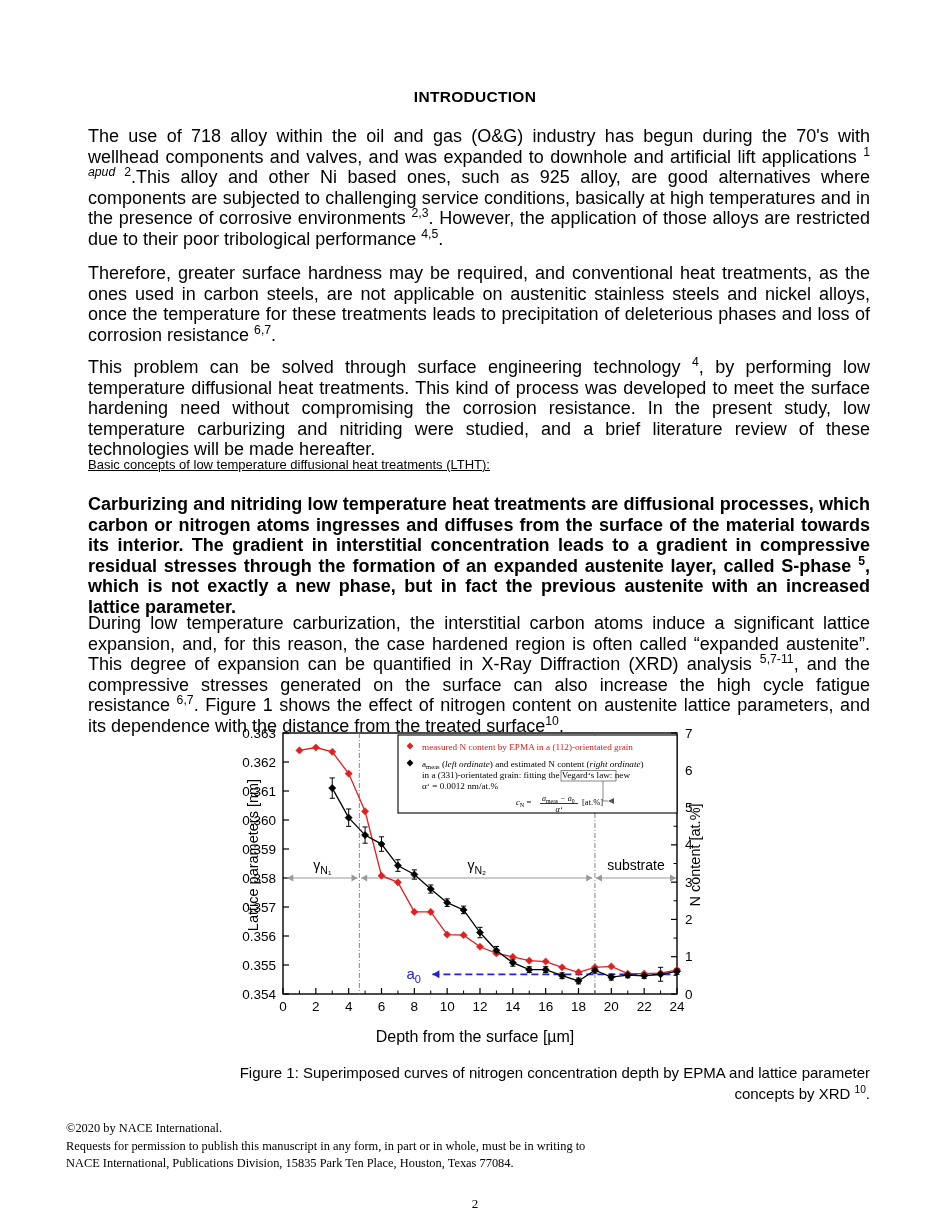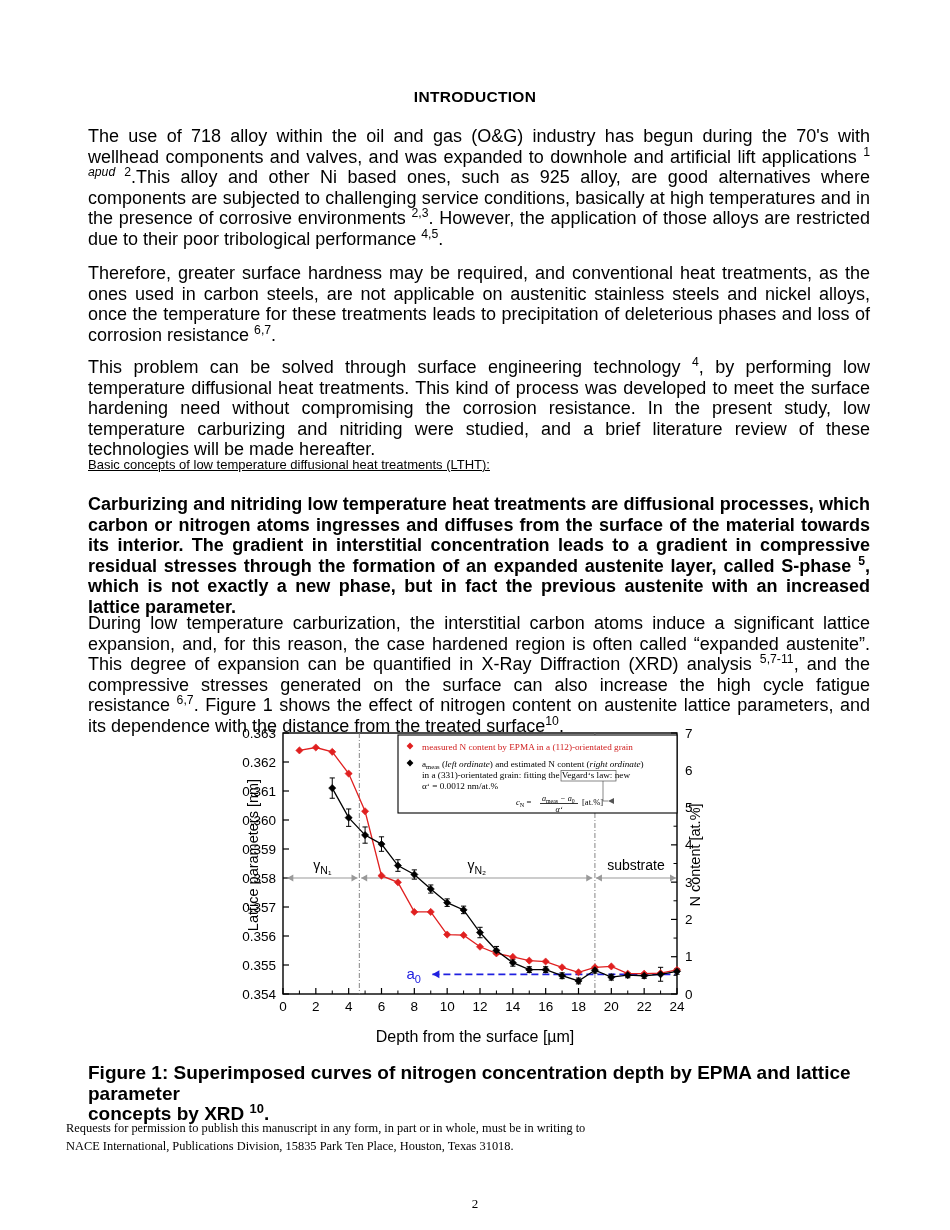--- a/index.html
+++ b/index.html
@@ -68,22 +68,22 @@
     font-size:14.5px;
     white-space:nowrap;
   }
   .xlabel {
     position:absolute; left:0; top:292px; width:500px;
     text-align:center; font-size:16px;margin-top:14px;
   }
 
   .caption {
     position:absolute; left:88px; top:1063px; width:782px;
-    text-align:left;
-    font-weight:bold; font-size:19px; line-height:20.6px;
+    text-align:right;
+    font-weight:normal; font-size:15px; line-height:20.6px;
   }
 
   .footer {
     position:absolute; left:66px; top:1120px; width:790px;
     font-family:"Liberation Serif", serif;
     font-size:12.4px;
     line-height:17.5px;
   }
   .footer div { white-space:nowrap; }
   .pagenum {
@@ -351,19 +351,20 @@
         </g>
     </svg>
   </div>
 
   <div class="caption">
     <span>Figure 1: Superimposed curves of nitrogen concentration depth by EPMA and lattice parameter</span><br>
     <span>concepts by XRD </span><sup>10</sup><span>.</span>
   </div>
 
   <div class="footer">
+    <div>©2020 by NACE International.</div>
     <div>Requests for permission to publish this manuscript in any form, in part or in whole, must be in writing to</div>
-    <div>NACE International, Publications Division, 15835 Park Ten Place, Houston, Texas 31018.</div>
+    <div>NACE International, Publications Division, 15835 Park Ten Place, Houston, Texas 77084.</div>
   </div>
 
   <div class="pagenum">2</div>
 
 </div>
 
 </body></html>

